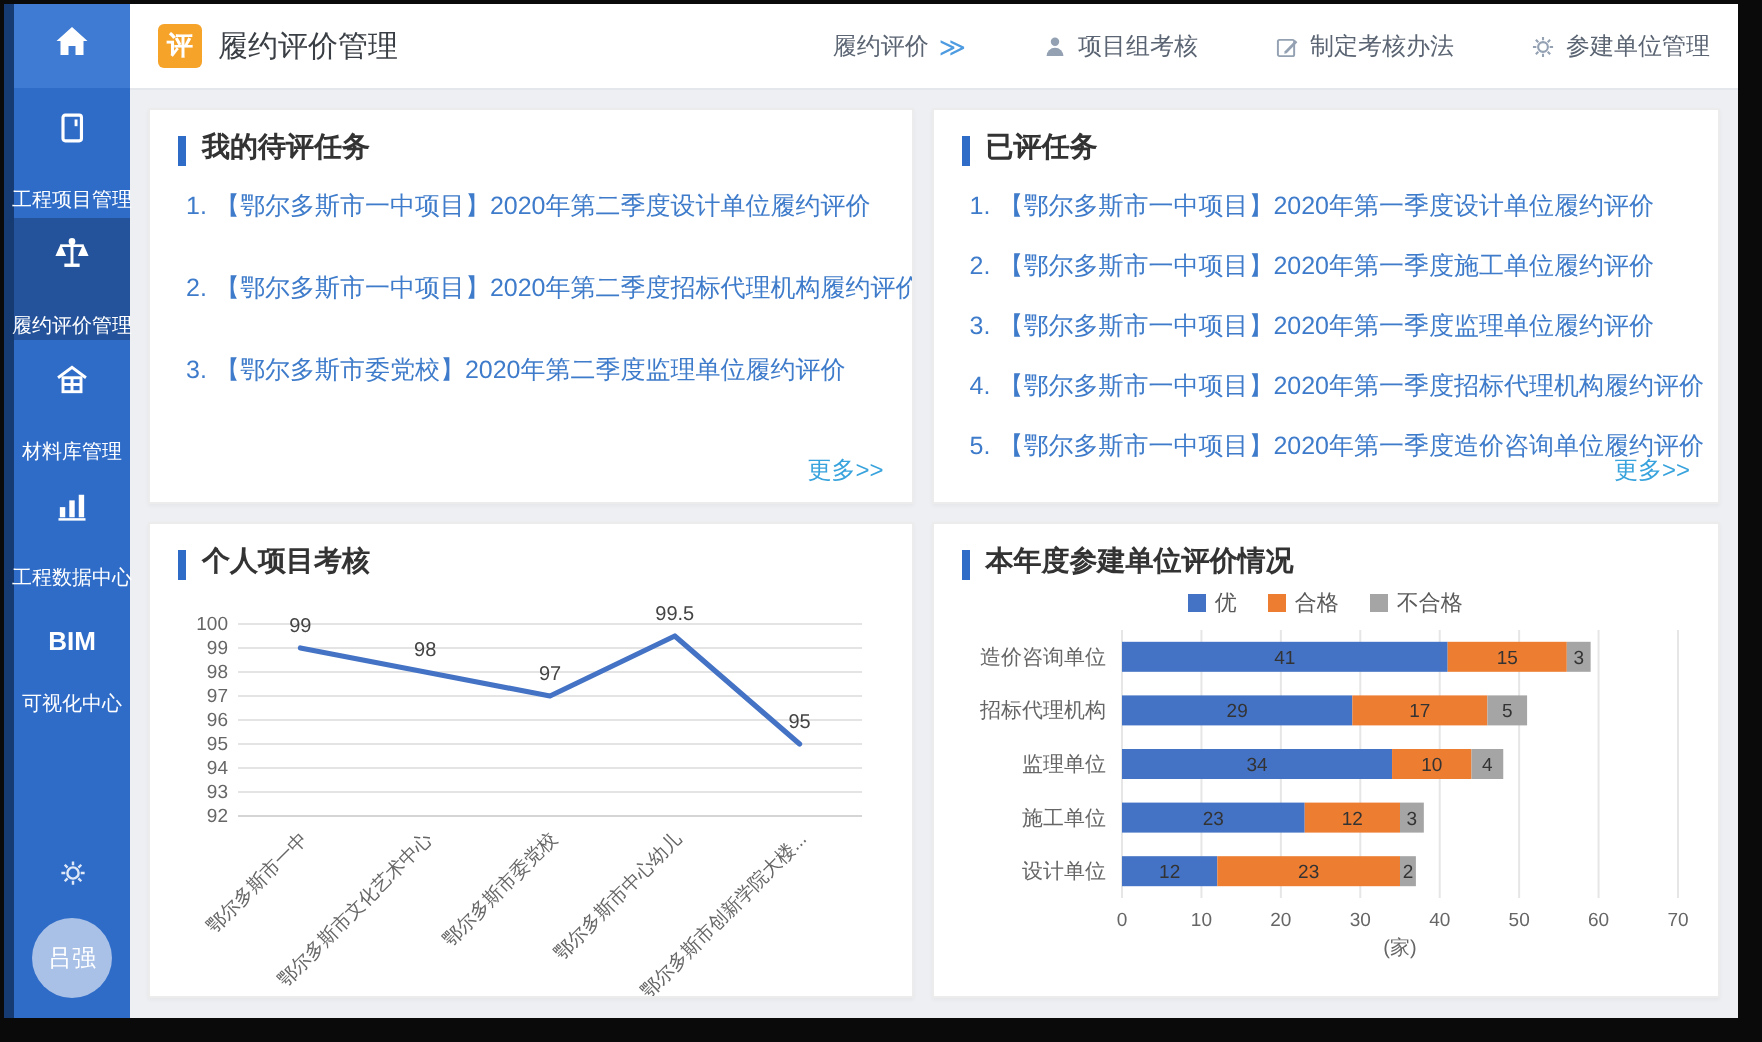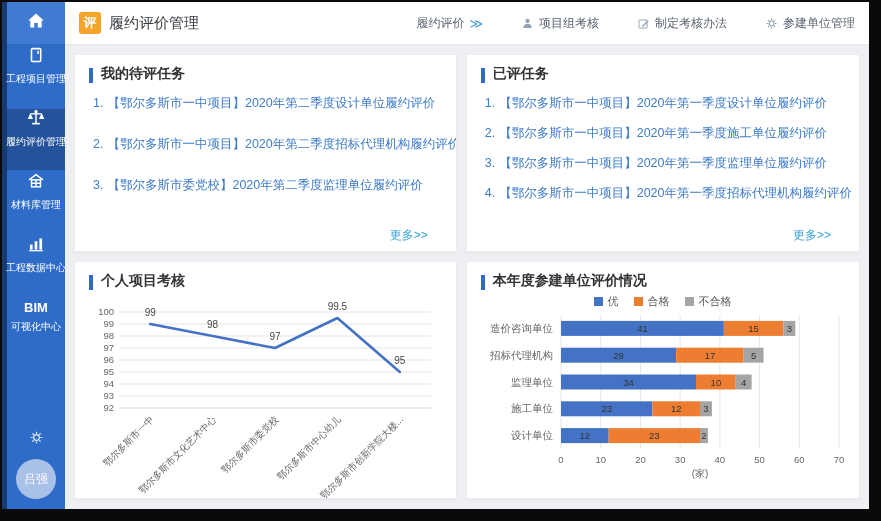--- a/index.html
+++ b/index.html
@@ -5,21 +5,21 @@
   html,body{margin:0;padding:0;background:#fff;font-family:"Liberation Sans","DejaVu Sans",sans-serif;}
   .frame{position:relative;width:881px;height:521px;background:#0a0a0a;overflow:hidden;}
   .app{position:absolute;top:2px;left:2px;width:867px;height:507px;background:#edeff3;display:flex;overflow:hidden;}
 
   
   .sidebar{position:relative;width:63px;flex:0 0 63px;background:#2F6CC8;}
   .side-strip{position:absolute;left:0;top:0;width:5px;height:100%;background:#163B72;}
   .side-inner{position:absolute;left:5px;top:0;right:0;bottom:0;display:flex;flex-direction:column;align-items:stretch;}
   .home-btn{height:42px;background:#3F7BD3;display:flex;align-items:center;justify-content:center;color:#fff;cursor:pointer;}
   .home-btn .icon svg{width:20px;height:20px;}
-  .side-item{height:61px;display:flex;flex-direction:column;align-items:center;justify-content:flex-start;gap:4px;color:#fff;cursor:pointer;margin-top:2px;}
+  .side-item{height:61px;display:flex;flex-direction:column;align-items:center;justify-content:flex-end;gap:15px;color:#fff;cursor:pointer;margin-top:2px;}
   .side-item.active{background:#24539B;}
   .side-item .icon svg{width:18px;height:18px;}
   .side-item .lbl{font-size:10px;white-space:nowrap;letter-spacing:0;}
   .bim-txt{font-size:13px;font-weight:bold;line-height:14px;}
   .side-spacer{flex:1;}
   .side-gear{display:flex;justify-content:center;color:rgba(255,255,255,.85);cursor:pointer;margin-bottom:10px;}
   .side-gear .icon svg{width:15px;height:15px;}
   .avatar{width:40px;height:40px;border-radius:50%;background:#A9C0E7;color:#ffffff;font-size:12px;display:flex;align-items:center;justify-content:center;align-self:center;margin-bottom:10px;cursor:pointer;}
 
   
@@ -38,21 +38,21 @@
   .panel{position:relative;background:#fff;border:1px solid #ececec;box-shadow:0 1px 2px rgba(0,0,0,.04);padding:10px 14px;overflow:hidden;}
   .panel-head{display:flex;align-items:flex-end;}
   .accent{width:4px;height:15px;background:#2F6CC8;margin-right:8px;}
   .panel-head h2{font-size:14px;font-weight:bold;color:#333;margin:0;}
 
   .task-list{list-style:none;margin:12px 0 0 0;padding:0 0 0 4px;}
   .task-list li{font-size:12.5px;color:#3E7BCA;white-space:nowrap;cursor:pointer;}
   .panel-pending .task-list li{margin-bottom:24px;}
   .panel-done .task-list li{margin-bottom:13px;}
   .task-list .num{margin-right:4px;}
-  .more{position:absolute;right:28px;bottom:7px;font-size:12px;color:#38A3DC;cursor:pointer;}
+  .more{position:absolute;right:14px;bottom:7px;font-size:12px;color:#38A3DC;cursor:pointer;}
 
   .chart-wrap{margin-top:6px;}
   svg.chart{overflow:visible;display:block;}
   .legend{display:flex;justify-content:center;gap:16px;margin:4px 0 2px 0;}
   .legend-item{display:flex;align-items:center;gap:4px;font-size:11px;color:#595959;}
   .legend-swatch{width:9px;height:9px;display:inline-block;}
 </style>
 </head>
 <body>
 
@@ -178,20 +178,21 @@
         <section class="panel panel-done">
           <div class="panel-head">
             <span class="accent"></span>
             <h2>已评任务</h2>
           </div>
           <ol id="done-list" class="task-list">
               <li><span class="num">1.</span><span>【鄂尔多斯市一中项目】2020年第一季度设计单位履约评价</span></li>
               <li><span class="num">2.</span><span>【鄂尔多斯市一中项目】2020年第一季度施工单位履约评价</span></li>
               <li><span class="num">3.</span><span>【鄂尔多斯市一中项目】2020年第一季度监理单位履约评价</span></li>
               <li><span class="num">4.</span><span>【鄂尔多斯市一中项目】2020年第一季度招标代理机构履约评价</span></li>
+              <li><span class="num">5.</span><span>【鄂尔多斯市一中项目】2020年第一季度造价咨询单位履约评价</span></li>
             </ol>
           <a class="more">更多&gt;&gt;</a>
         </section>
 
         <section class="panel panel-line">
           <div class="panel-head">
             <span class="accent"></span>
             <h2>个人项目考核</h2>
           </div>
           <div class="chart-wrap">

